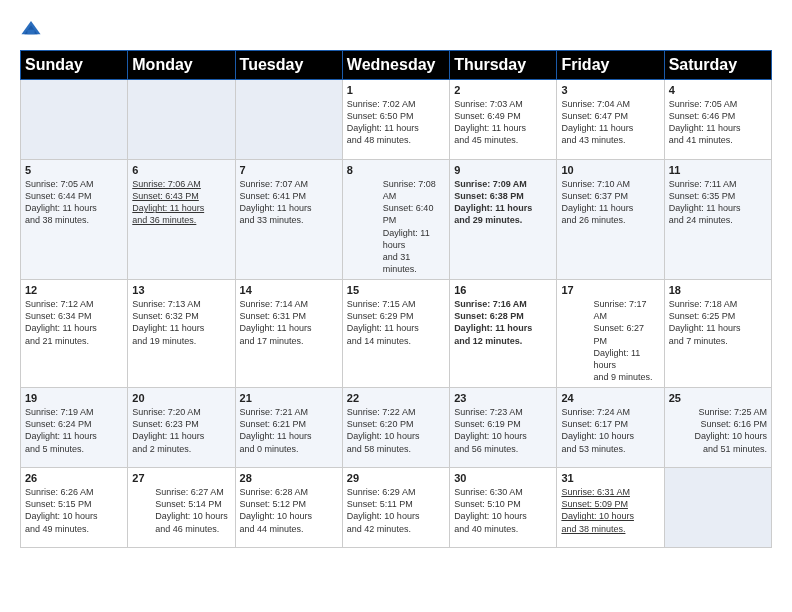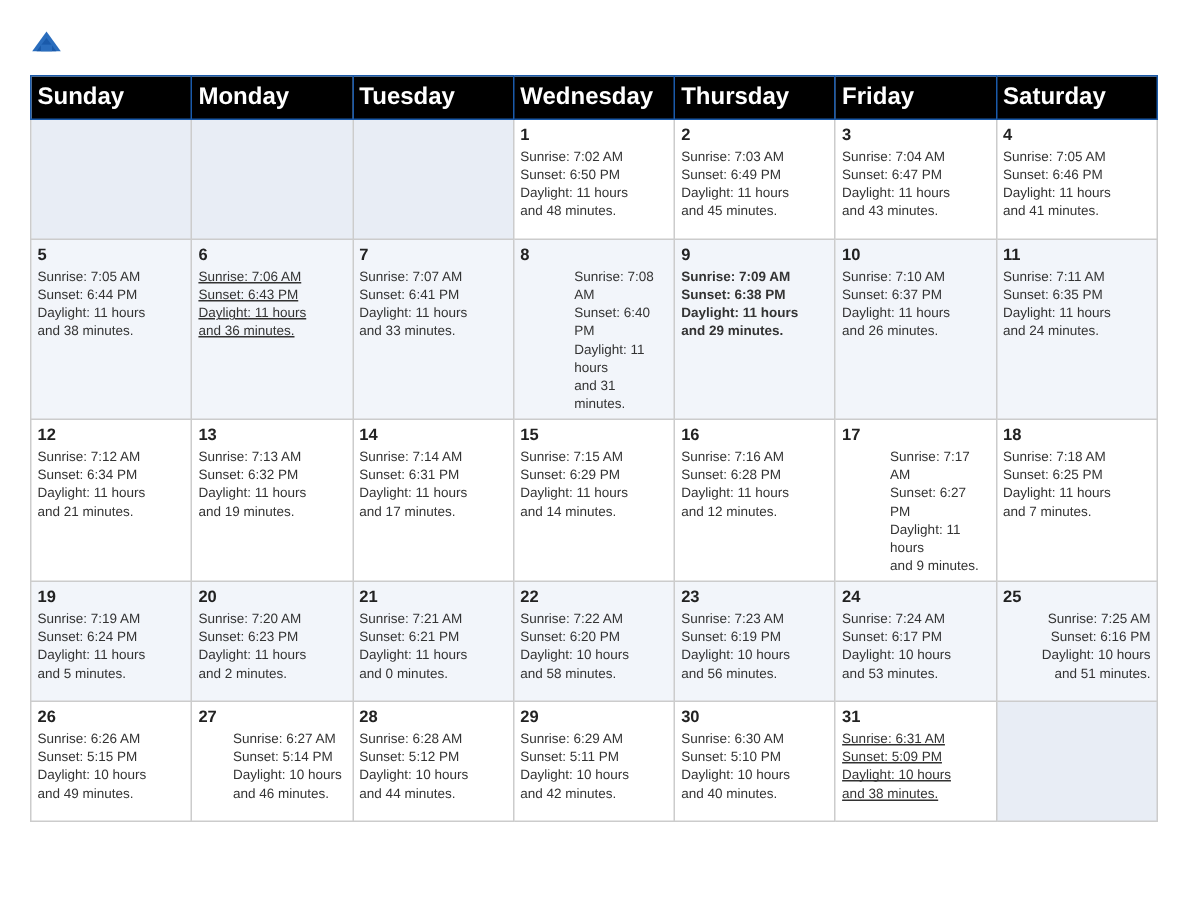--- a/index.html
+++ b/index.html
@@ -245,21 +245,21 @@
           </td>
           <td>
             <span class="day-num">15</span>
             <div class="day-info" style="white-space: pre-line;">Sunrise: 7:15 AM
 Sunset: 6:29 PM
 Daylight: 11 hours
 and 14 minutes.</div>
           </td>
           <td>
             <span class="day-num">16</span>
-            <div class="day-info" style="white-space: pre-line;">Sunrise: 7:16 AM
+            <div class="day-info" style="white-space: pre-line; font-weight: bold;">Sunrise: 7:16 AM
 Sunset: 6:28 PM
 Daylight: 11 hours
 and 12 minutes.</div>
           </td>
           <td>
             <span class="day-num">17</span>
             <div class="day-info" style="white-space: pre-line; margin-left: 32px;">Sunrise: 7:17 AM
 Sunset: 6:27 PM
 Daylight: 11 hours
 and 9 minutes.</div>

